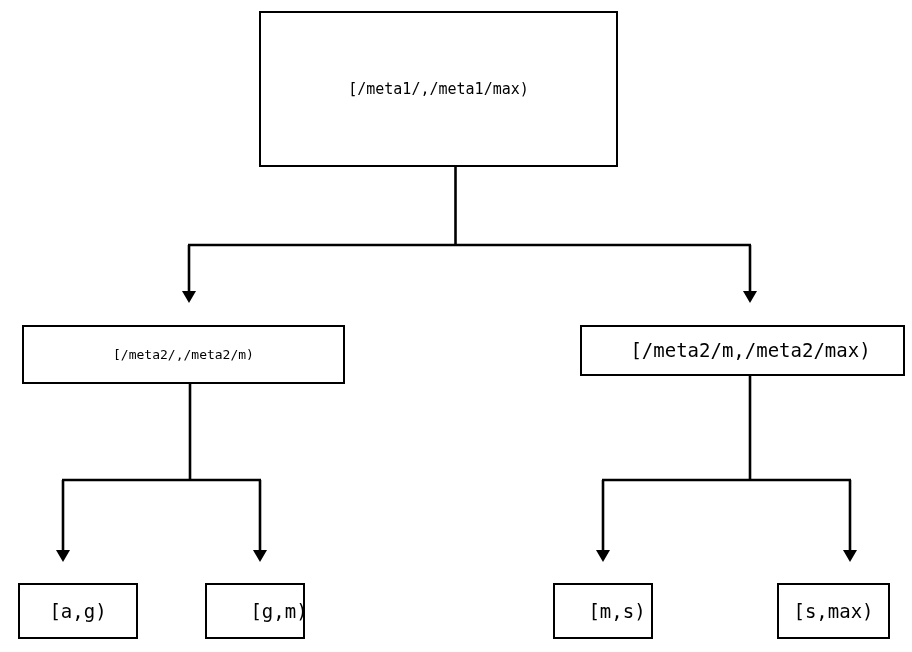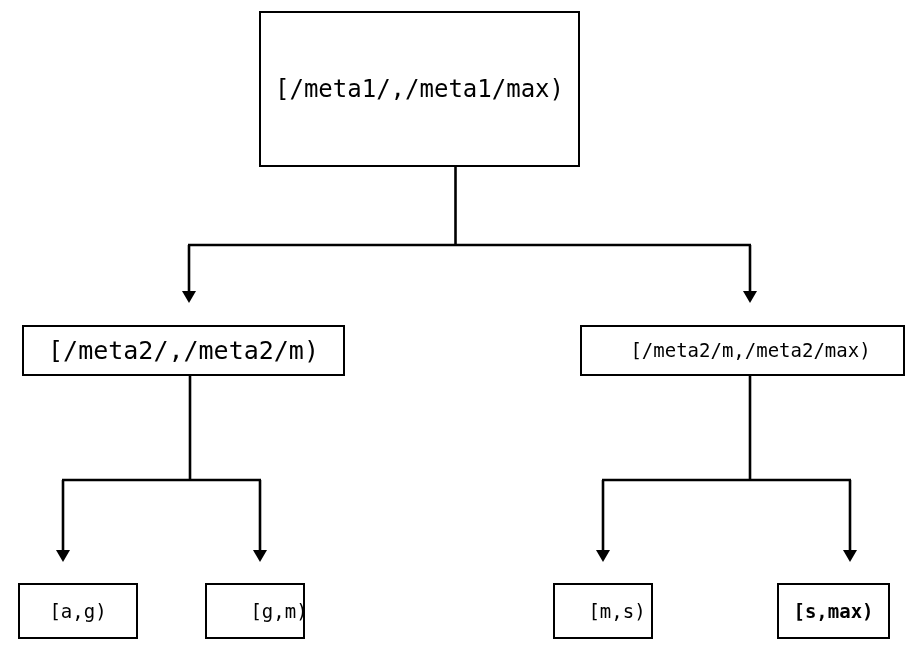--- a/index.html
+++ b/index.html
@@ -33,48 +33,48 @@
     display: flex;
     align-items: center;
     justify-content: center;
     color: #000000;
     white-space: pre;
     line-height: 1;
   }
   .node-root {
     left: 259px;
     top: 11px;
-    width: 321px;
+    width: 359px;
     height: 156px;
-    font-size: 24px;
+    font-size: 15px;
   }
   .node-mid-left {
     left: 22px;
     top: 325px;
     width: 323px;
-    height: 51px;
-    font-size: 25px;
+    height: 59px;
+    font-size: 13px;
   }
   .node-mid-right {
     left: 580px;
     top: 325px;
     width: 325px;
     height: 51px;
     font-size: 19px;
     padding-left: 16px;
   }
   .node-leaf {
     top: 583px;
     height: 56px;
     font-size: 19px;
   }
   .leaf-ag   { left: 9px;   width: 120px; margin-left: 9px; }
   .leaf-gm   { left: 205px; width: 100px; padding-left: 48px; }
   .leaf-ms   { left: 553px; width: 100px; padding-left: 28px; }
-  .leaf-smax { left: 777px; width: 113px; font-weight: bold; }
+  .leaf-smax { left: 777px; width: 113px; }
 </style>
 </head>
 <body>
 
 <div id="diagram-root">
 
   <svg id="diagram-svg" viewBox="0 0 912 652">
     <defs>
       <marker id="arrow-down" markerWidth="14" markerHeight="12" refX="7" refY="11.5" orient="auto-start-reverse" markerUnits="userSpaceOnUse">
         <path d="M 0 0 L 14 0 L 7 12 Z" fill="#000000"></path>

